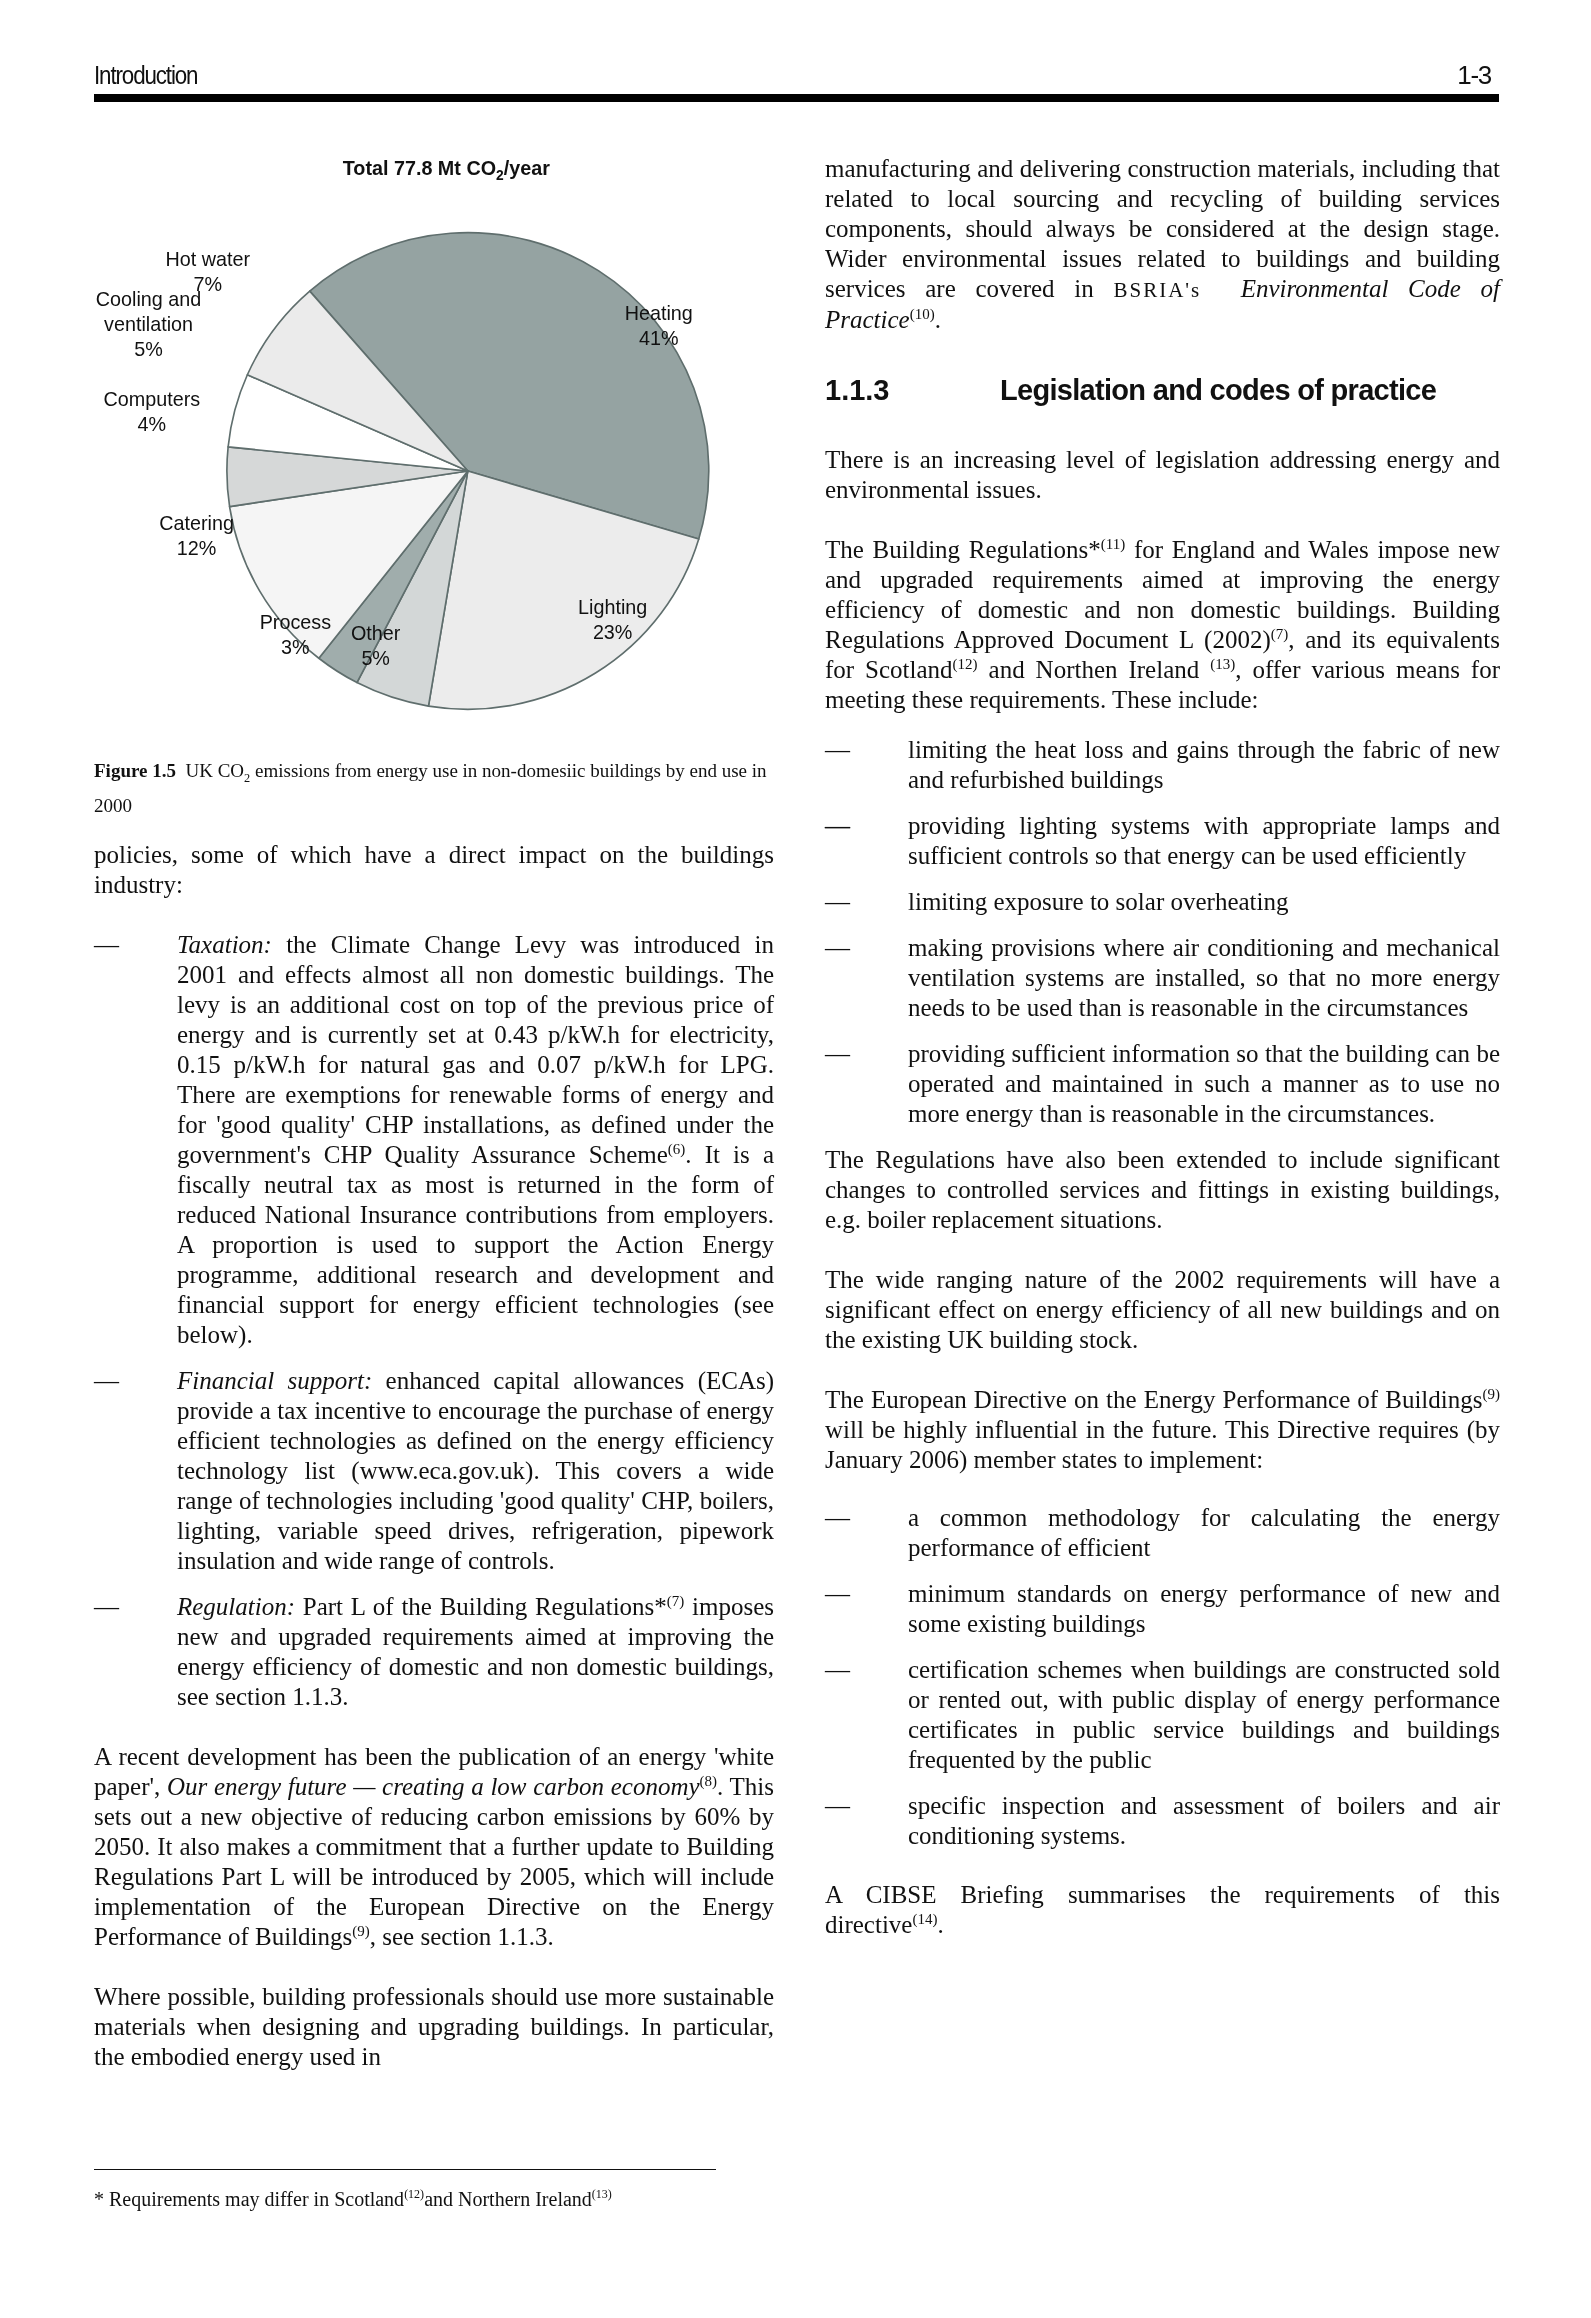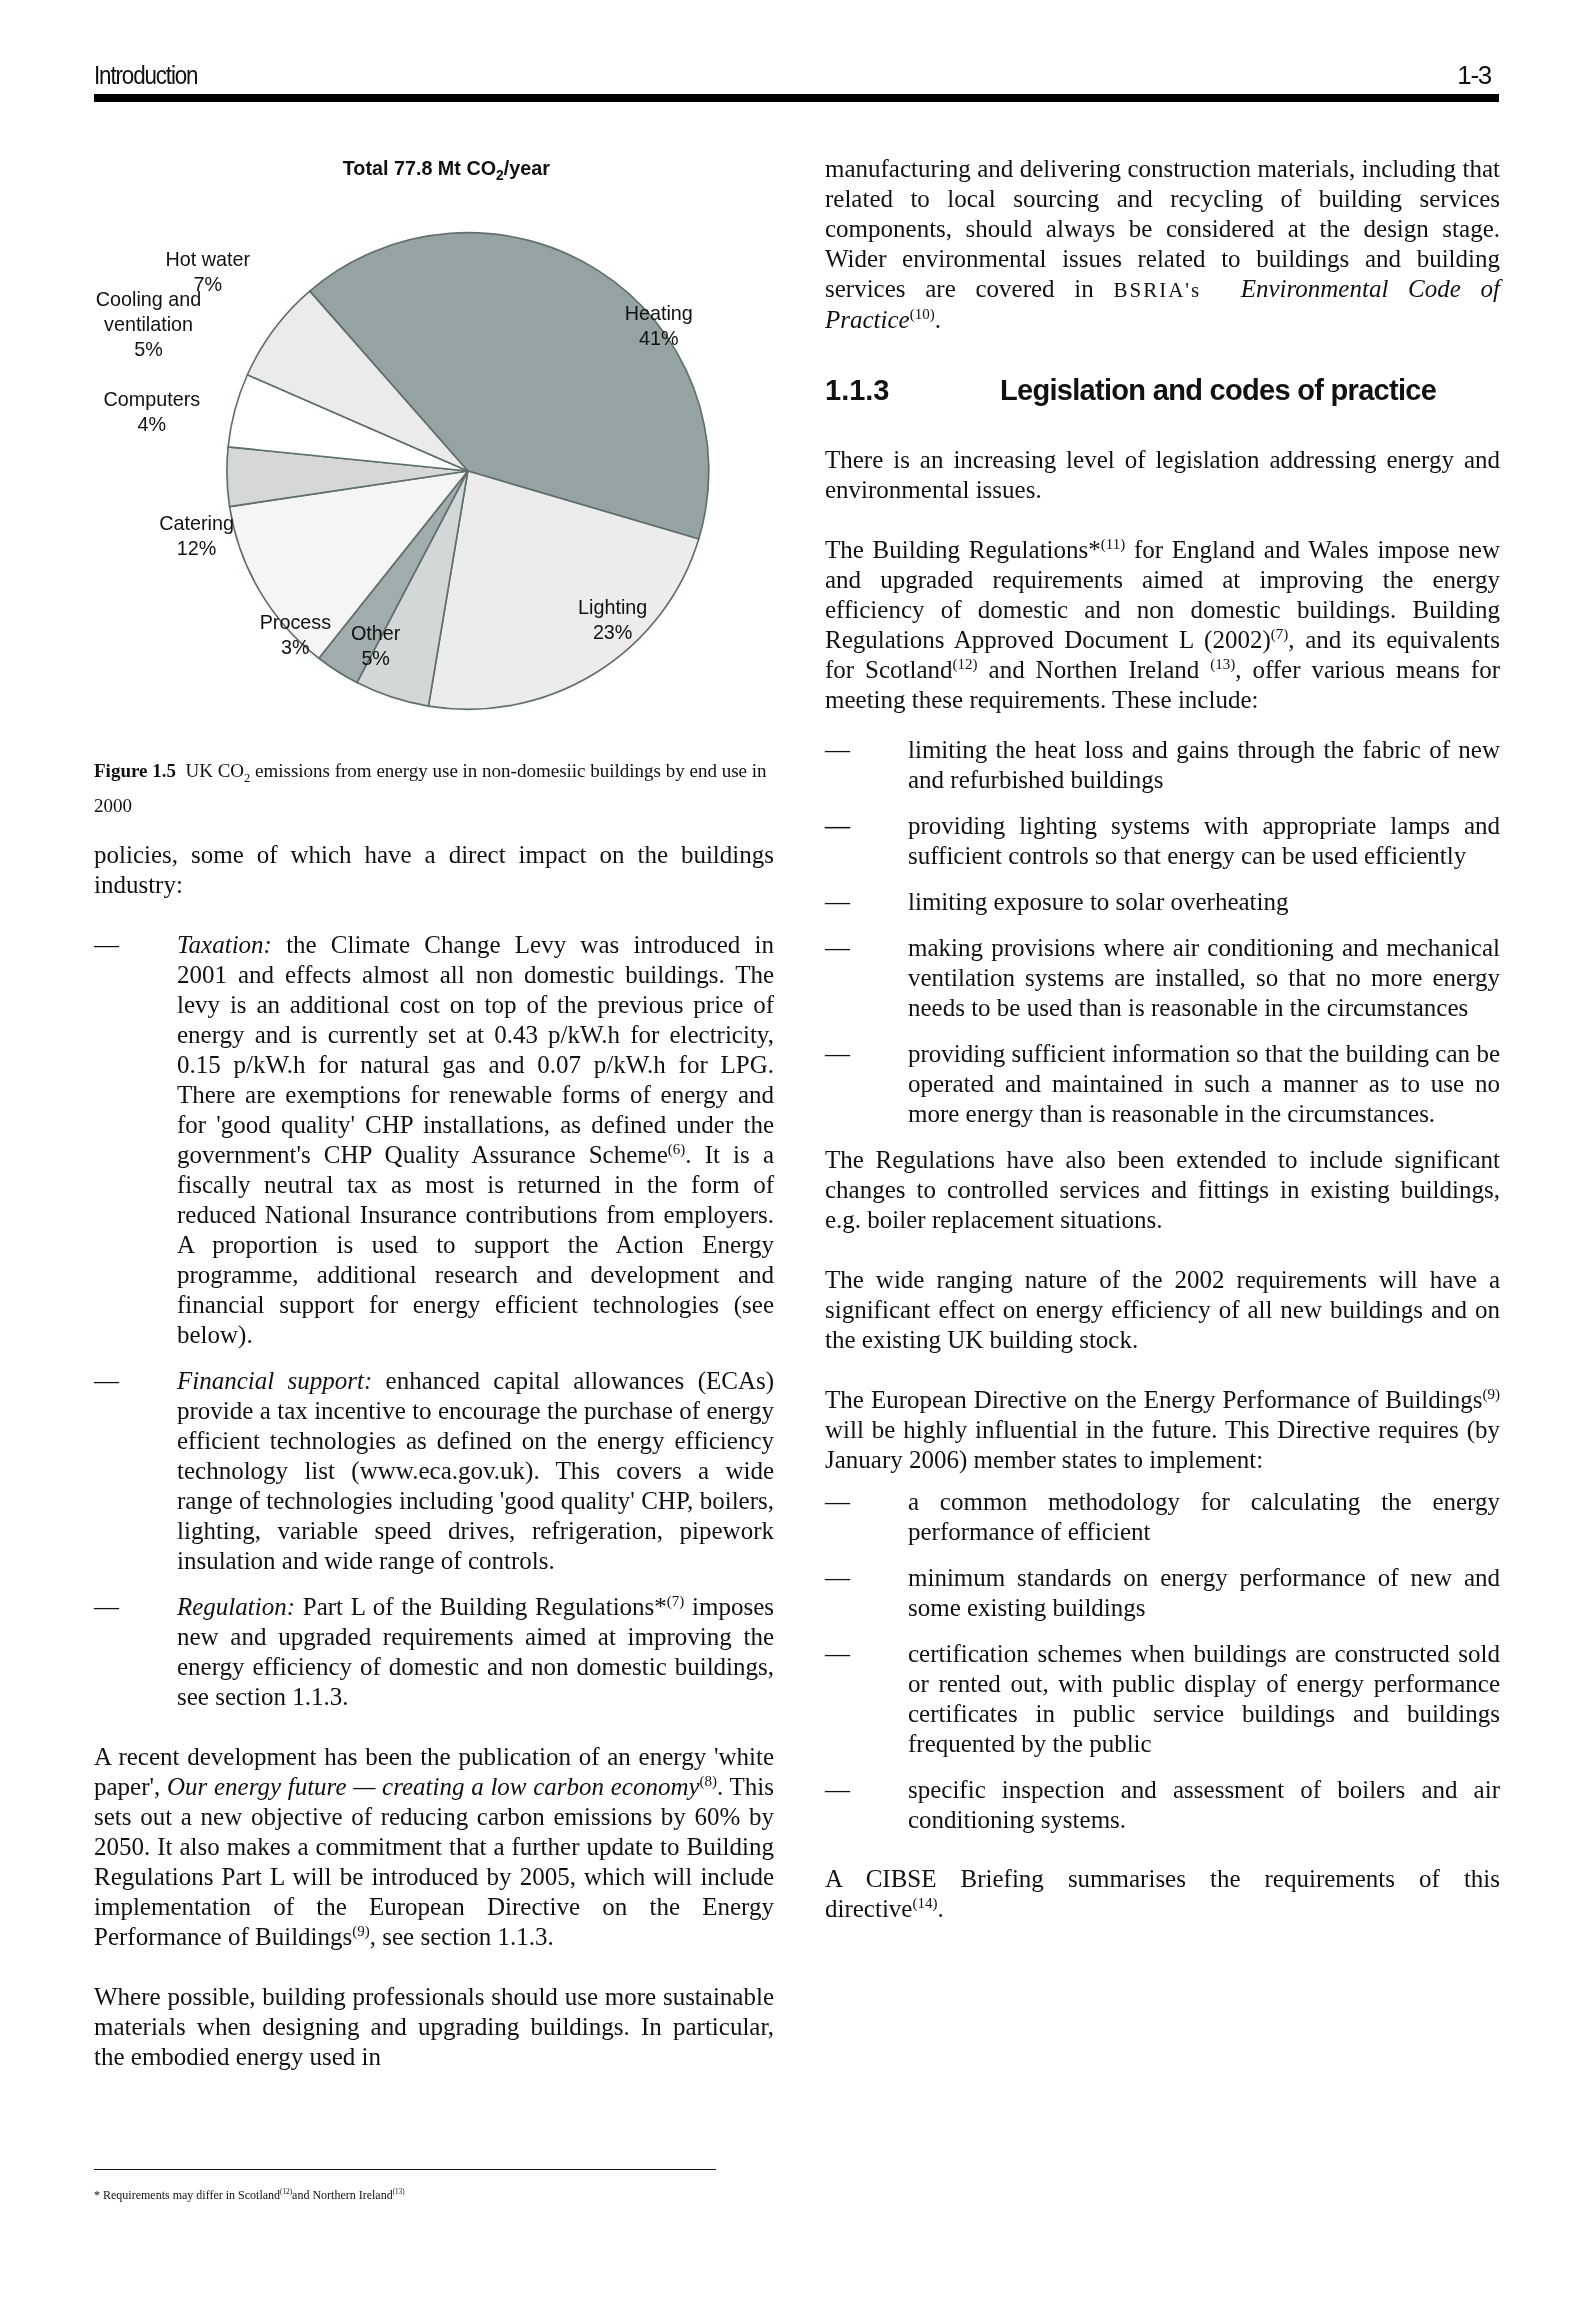--- a/index.html
+++ b/index.html
@@ -30,21 +30,21 @@
   .bullet .dash { position: absolute; left: 0; top: 0; }
   sup { font-size: 60%; line-height: 0; vertical-align: super; }
   .ital { font-style: italic; }
   .smallcaps { font-size: 21px; letter-spacing: 2px; }
 
   #section-heading { position: relative; margin: 40px 0 30px 0; height: 40px; font-family: "Liberation Sans", "DejaVu Sans", sans-serif; font-weight: bold; font-size: 29px; }
   #section-heading .num { position: absolute; left: 0; top: 0; }
   #section-heading .title { position: absolute; left: 175px; top: 0; letter-spacing: -0.7px; }
 
   #footnote-rule { position: absolute; left: 94px; top: 2169px; width: 622px; height: 0; border-top: 1.3px solid #111; }
-  #footnote { position: absolute; left: 94px; top: 2188px; font-size: 12px; }
+  #footnote { position: absolute; left: 94px; top: 2188px; font-size: 20px; }
 </style>
 </head>
 <body>
 
 <div id="header">
   <span class="left sans">Introduction</span>
   <span class="right sans">1-3</span>
 </div>
 
 <div id="figure">
@@ -136,21 +136,21 @@
       <div class="bullet"><span class="dash">—</span></div>
       <div class="bullet"><span class="dash">—</span><span>providing lighting systems with appropriate lamps and sufficient controls so that energy can be used efficiently</span></div>
       <div class="bullet"><span class="dash">—</span><span>limiting exposure to solar overheating</span></div>
       <div class="bullet"><span class="dash">—</span><span>making provisions where air conditioning and mechanical ventilation systems are installed, so that no more energy needs to be used than is reasonable in the circumstances</span></div>
       <div class="bullet"><span class="dash">—</span><span>providing sufficient information so that the building can be operated and maintained in such a manner as to use no more energy than is reasonable in the circumstances.</span></div>
     </div>
 
   <p style="margin-top:1px">The Regulations have also been extended to include significant changes to controlled services and fittings in existing buildings, e.g. boiler replacement situations.</p>
   <p>The wide ranging nature of the 2002 requirements will have a significant effect on energy efficiency of all new buildings and on the existing UK building stock.</p>
 
-  <p style="margin-bottom:12px">
+  <p style="margin-bottom:28px">
     <span>The European Directive on the Energy Performance of Buildings</span><sup>(9)</sup><span> will be highly influential in the future. This Directive requires (by January 2006) member states to implement:</span>
   </p>
 
   <div id="directive-bullets">
       <div class="bullet"><span class="dash">—</span><span>a common methodology for calculating the energy performance of efficient</span></div>
       <div class="bullet"><span class="dash">—</span><span>minimum standards on energy performance of new and some existing buildings</span></div>
       <div class="bullet"><span class="dash">—</span><span>certification schemes when buildings are constructed sold or rented out, with public display of energy performance certificates in public service buildings and buildings frequented by the public</span></div>
       <div class="bullet"><span class="dash">—</span><span>specific inspection and assessment of boilers and air conditioning systems.</span></div>
     </div>
 

